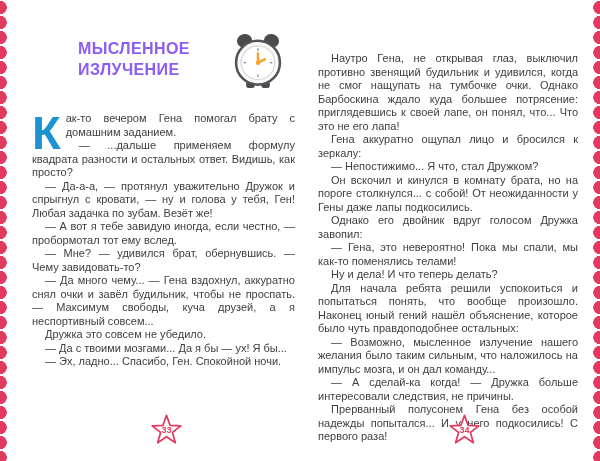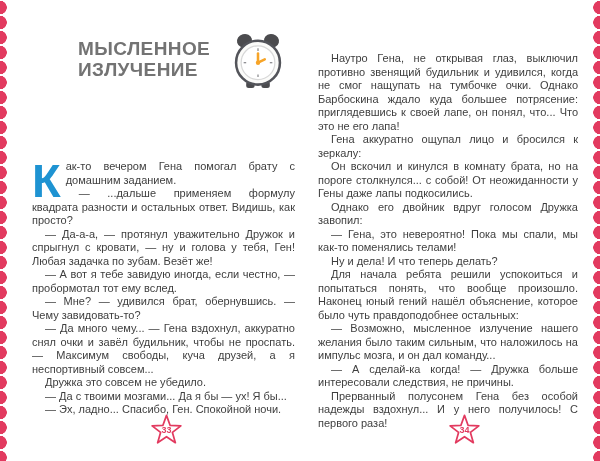--- a/index.html
+++ b/index.html
@@ -31,46 +31,46 @@
     background-image: radial-gradient(circle at 100% 50%, #e23a5f 6.5px, rgba(226,58,95,0) 7px);
   }
 
   .page { position: absolute; top: 28px; }
   .page-left  { left: 32px;  width: 263px; }
   .page-right { left: 318px; width: 260px; }
 
   .chapter-header { position: relative; height: 74px; }
   .chapter-title {
     margin: 10px 0 0 46px;
-    font-size: 19px;
+    font-size: 16px;
     font-weight: 800;
     line-height: 21px;
     letter-spacing: 0.4px;
-    color: #737373;
+    color: #8b5cf6;
   }
   .t-line { display: block; }
 
   .clock-illustration {
     position: absolute;
     right: 10px;
     top: -8px;
     width: 54px;
     height: 62px;
   }
   .clock-illustration svg { width: 54px; height: 62px; display: block; }
 
   .page-body {
     font-size: 11px;
     line-height: 13.5px;
     text-align: justify;
   }
   .page-right .page-body { margin-top: 24px; }
 
   .para { margin: 0; text-indent: 13px; }
-  .para.no-indent { text-indent: 0; margin-top: 48px; }
+  .para.no-indent { text-indent: 0; }
 
   .dropcap {
     float: left;
     font-size: 47px;
     line-height: 38px;
     font-weight: bold;
     color: #1e93d2;
     margin: 2px 5px 0 0;
   }
 
@@ -136,28 +136,29 @@
       <p class="para">Дружка это совсем не убедило.</p>
       <p class="para">— Да с твоими мозгами... Да я бы — ух! Я бы...</p>
       <p class="para">— Эх, ладно... Спасибо, Ген. Спокойной ночи.</p>
     </div>
   </section>
 
   <section class="page page-right">
     <div class="page-body">
       <p class="para">Наутро Гена, не открывая глаз, выключил противно звенящий будильник и удивился, когда не смог нащупать на тумбочке очки. Однако Барбоскина ждало куда большее потрясение: приглядевшись к своей лапе, он понял, что... Что это не его лапа!</p>
       <p class="para">Гена аккуратно ощупал лицо и бросился к зеркалу:</p>
+      <p class="para">— Непостижимо... Я что, стал Дружком?</p>
       <p class="para">Он вскочил и кинулся в комнату брата, но на пороге столкнулся... с собой! От неожиданности у Гены даже лапы подкосились.</p>
       <p class="para">Однако его двойник вдруг голосом Дружка завопил:</p>
       <p class="para">— Гена, это невероятно! Пока мы спали, мы как-то поменялись телами!</p>
       <p class="para">Ну и дела! И что теперь делать?</p>
       <p class="para">Для начала ребята решили успокоиться и попытаться понять, что вообще произошло. Наконец юный гений нашёл объяснение, которое было чуть правдоподобнее остальных:</p>
       <p class="para">— Возможно, мысленное излучение нашего желания было таким сильным, что наложилось на импульс мозга, и он дал команду...</p>
       <p class="para">— А сделай-ка когда! — Дружка больше интересовали следствия, не причины.</p>
-      <p class="para">Прерванный полусонем Гена без особой надежды вздохнул... И у него получилось! С первого раза!</p>
+      <p class="para">Прерванный полусонем Гена без особой надежды попытался... И у него подкосились! С первого раза!</p>
     </div>
   </section>
 
   <div class="page-number-star star-left-pos">
     <svg viewBox="0 0 48 48" xmlns="http://www.w3.org/2000/svg" aria-hidden="true">
       <path class="star-shape" d="M24,2 L29.3,16.7 L44.9,17.2 L32.6,26.8 L36.9,41.8 L24,33 L11.1,41.8 L15.4,26.8 L3.1,17.2 L18.7,16.7 Z"></path>
       <text class="star-num" x="24" y="28">33</text>
     </svg>
   </div>
 

